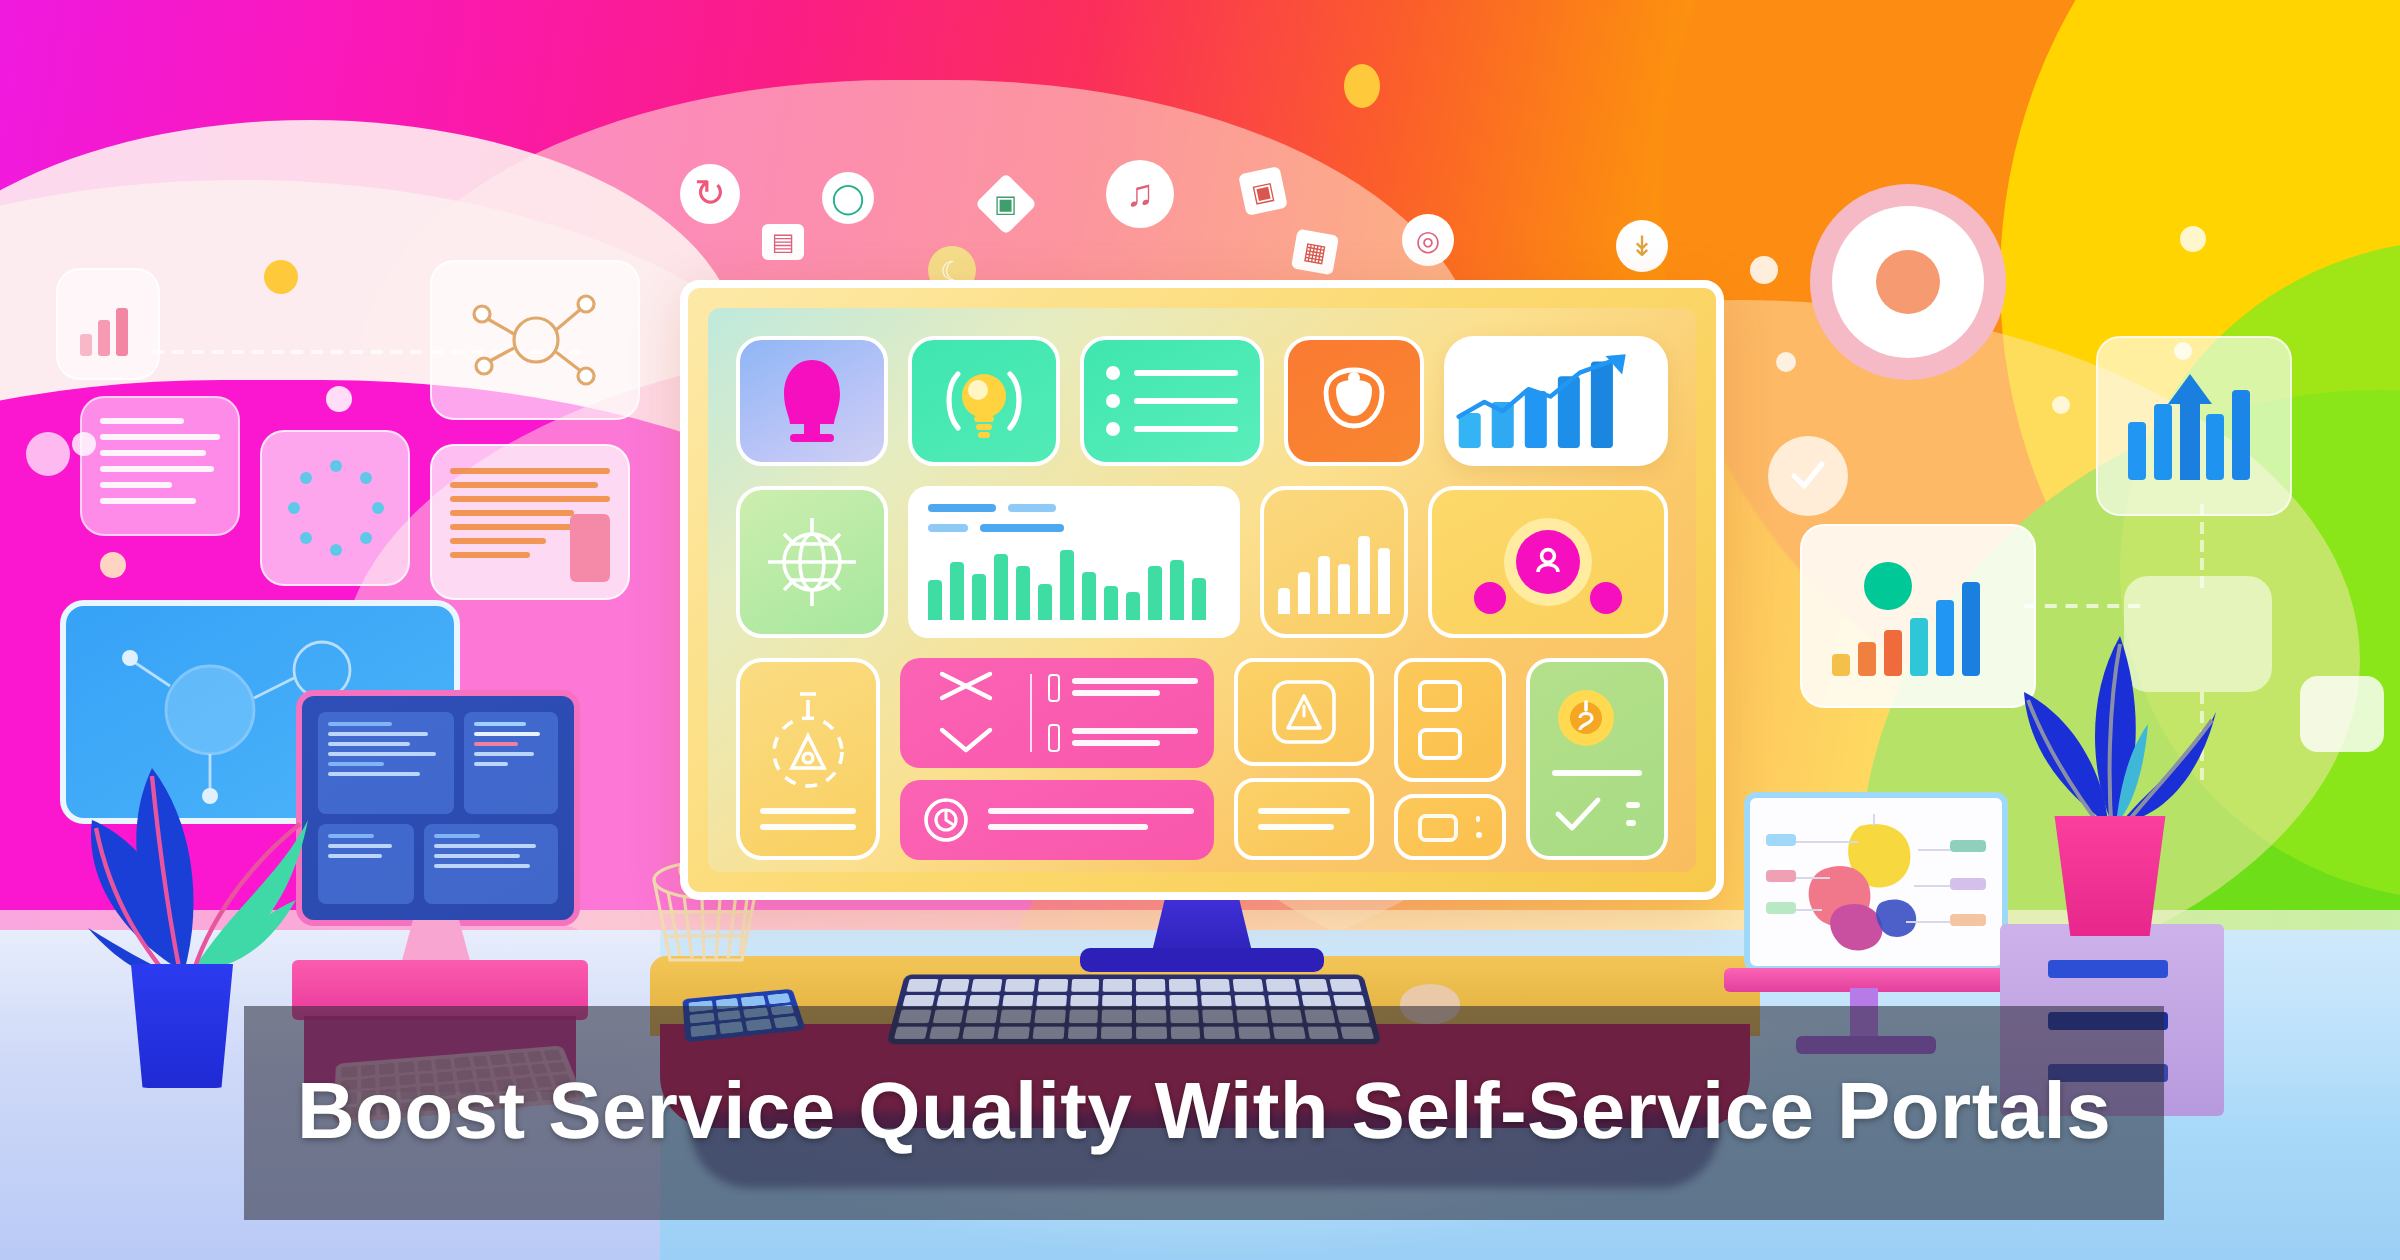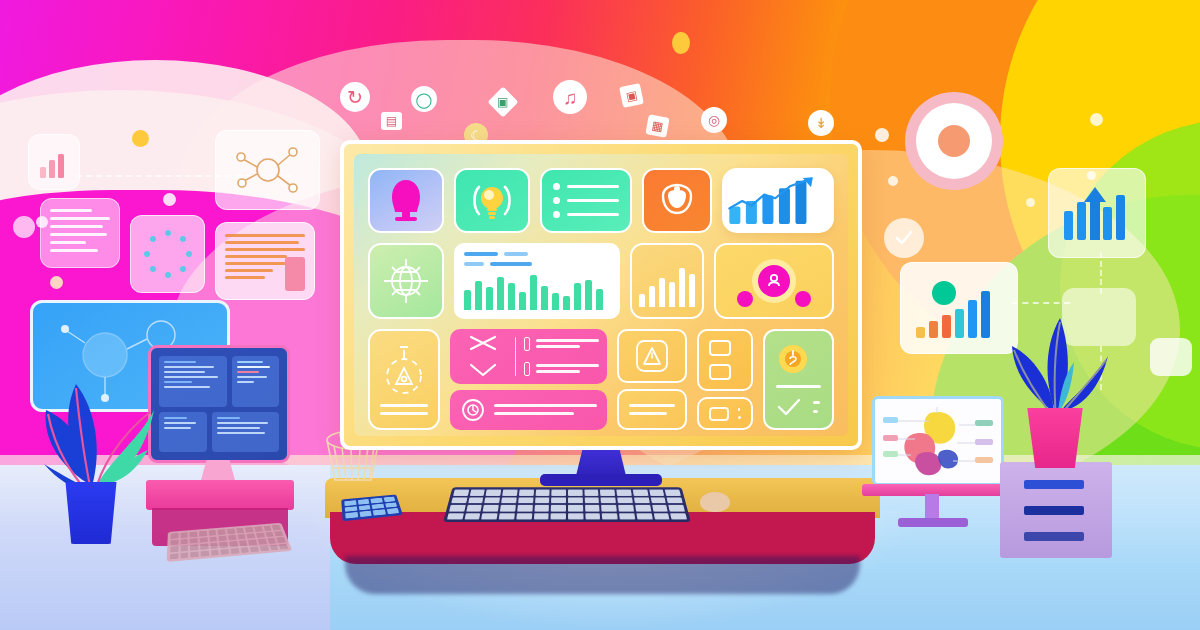--- a/index.html
+++ b/index.html
@@ -964,14 +964,17 @@
     <path d="M58 112 C72 94 96 78 106 56 C98 88 80 108 58 112Z" fill="#1a2fd6"></path>
     <path d="M56 112 C58 94 62 76 72 62 C70 86 64 104 56 112Z" fill="#3fb8d8"></path>
     <g stroke="#8a8fa8" stroke-width="2" fill="none">
       <path d="M54 118 C52 92 52 54 58 22"></path>
       <path d="M52 118 C38 100 22 76 12 50"></path>
       <path d="M56 118 C70 100 90 80 104 60"></path>
     </g>
   </svg>
   <div class="pot-r"></div>
 
+  <div class="title-band">
+    <div class="title-text">Boost Service Quality With Self-Service Portals</div>
+  </div>
 
 </div>
 
 </body></html>

